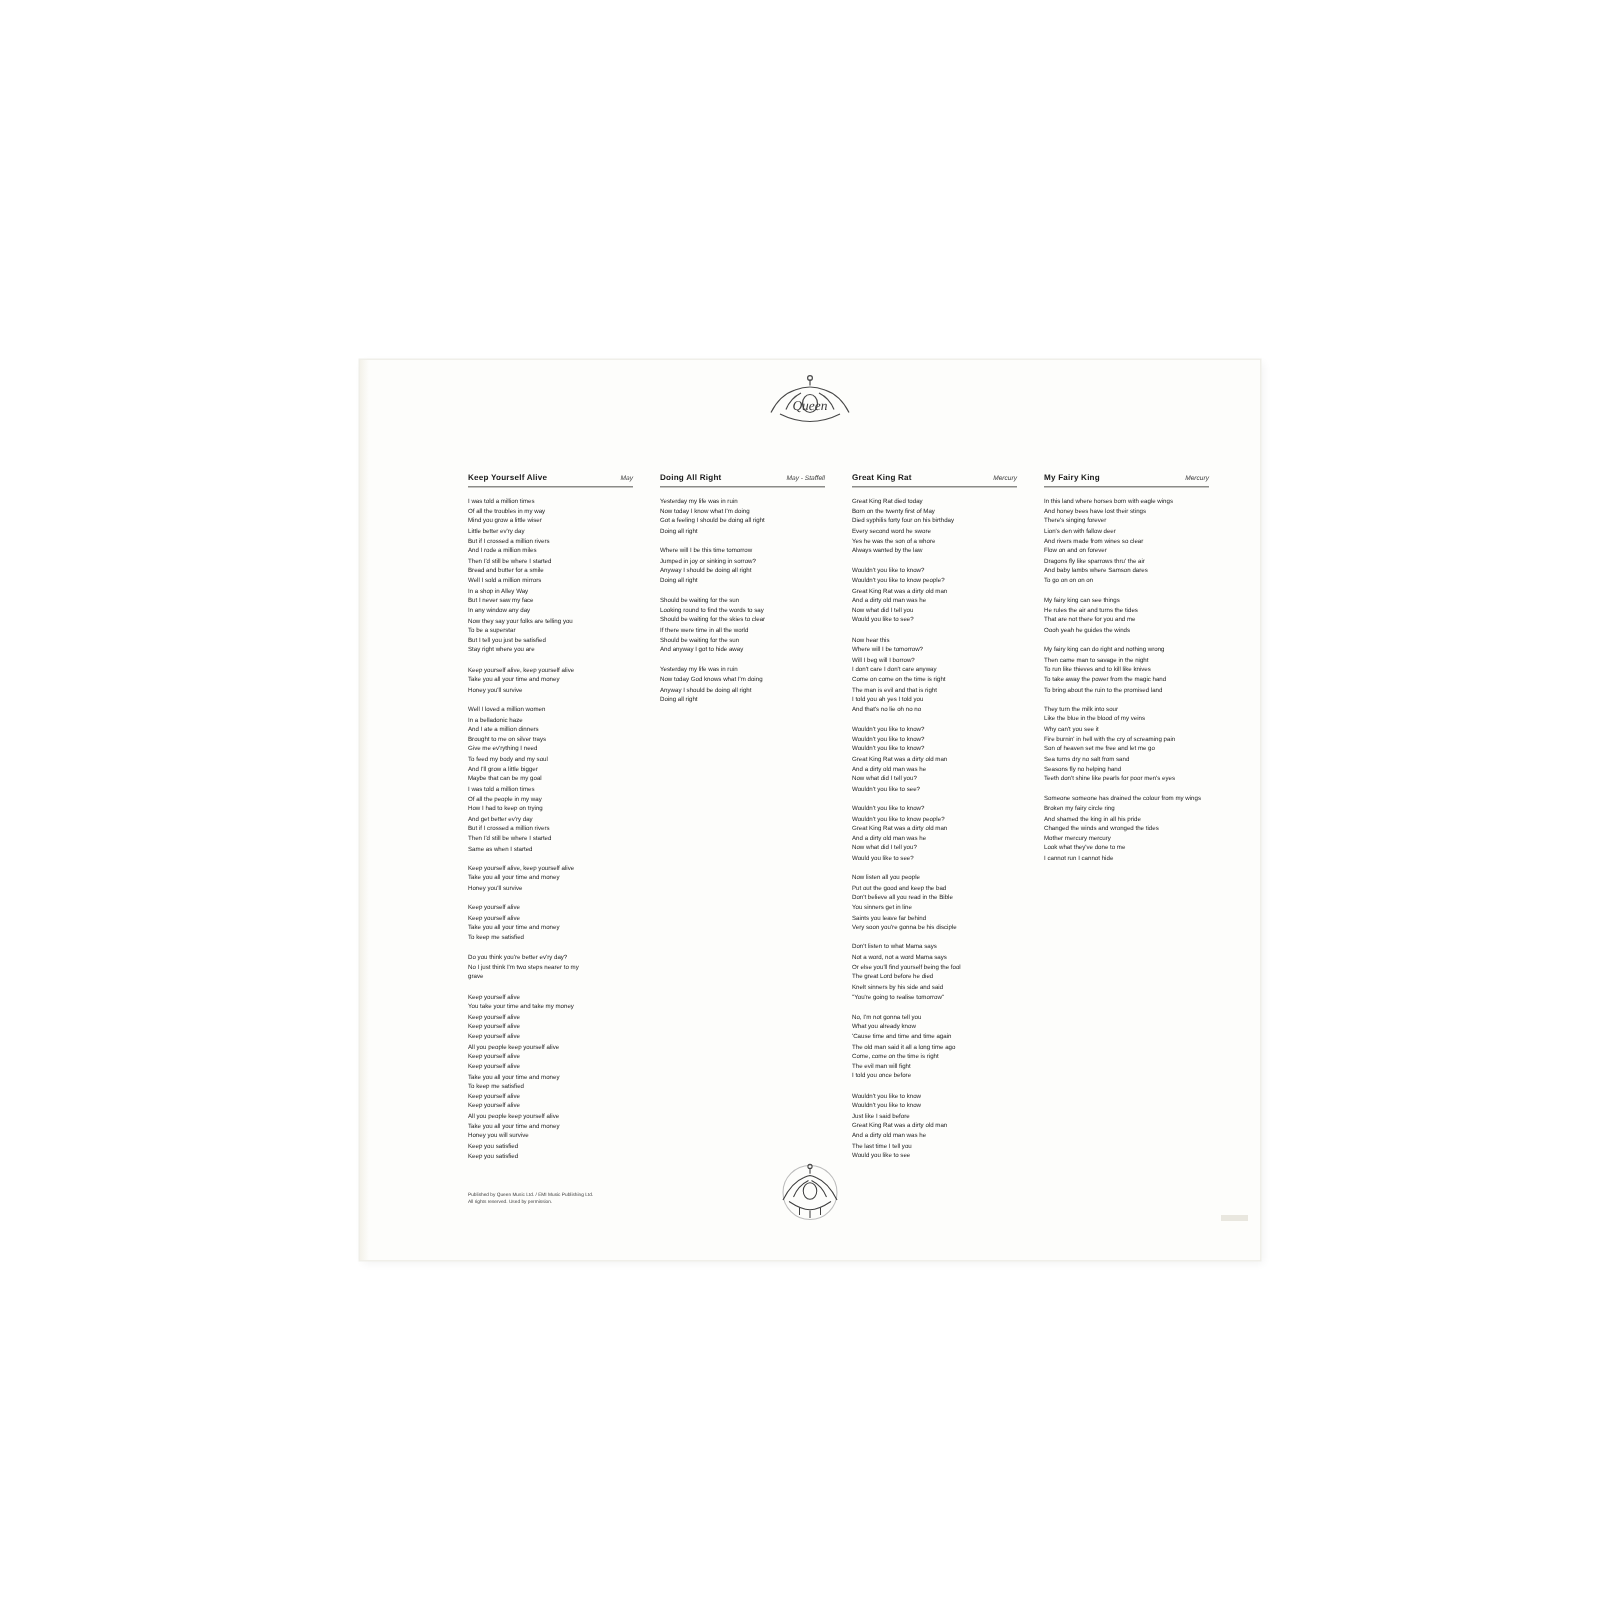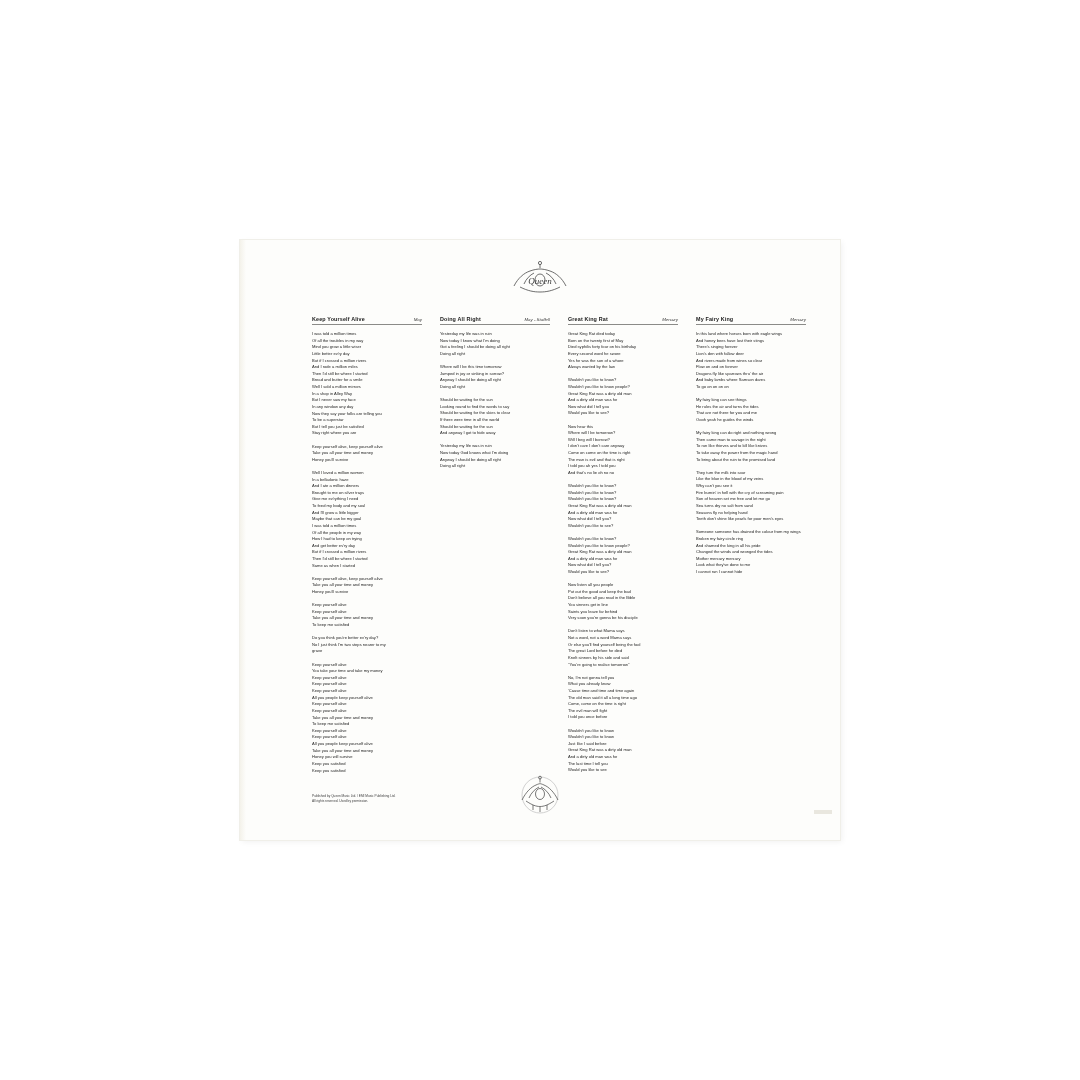--- a/index.html
+++ b/index.html
@@ -31,21 +31,21 @@
     background: linear-gradient(to right, #f4f2ea, #fdfdfb);
   }
 
   
   .crest {
     position: absolute;
     left: 50%;
     transform: translateX(-50%);
     text-align: center;
   }
-  .crest-top { top: 20px; text-align: right; }
+  .crest-top { top: 9px; text-align: right; }
   .crest-bottom { bottom: 22px; }
 
   .crest svg { display: block; }
 
   
   .columns {
     position: absolute;
     left: 72px;
     right: 34px;
     top: 76px;

